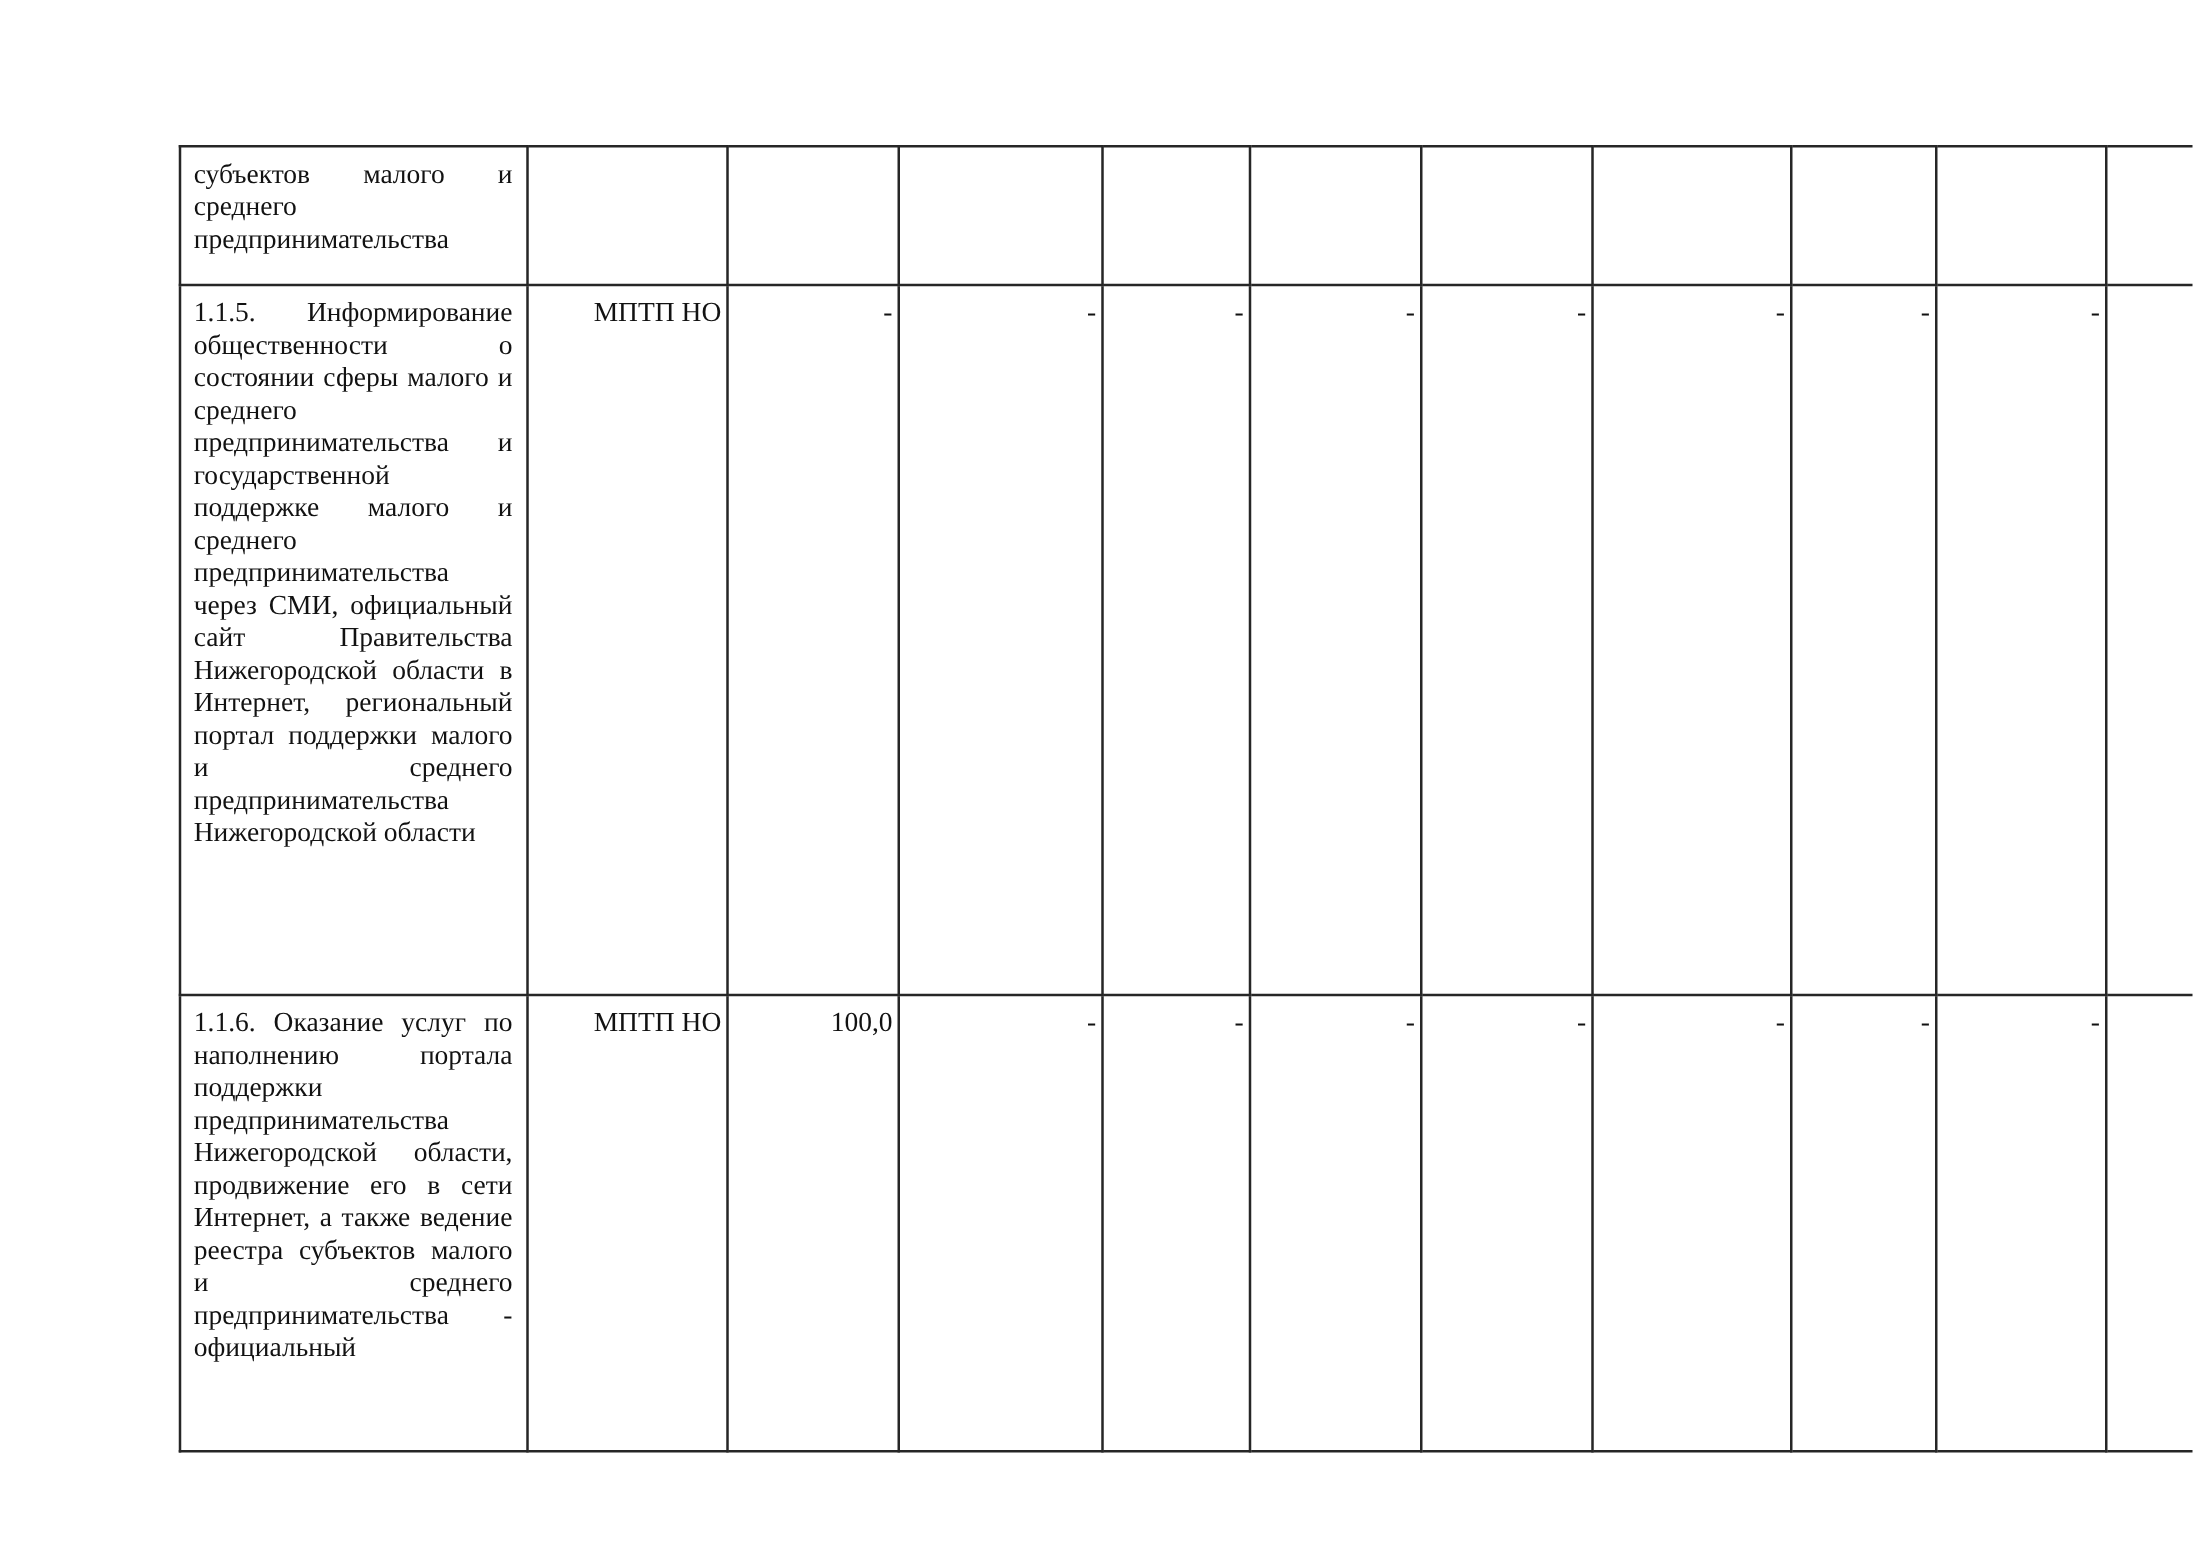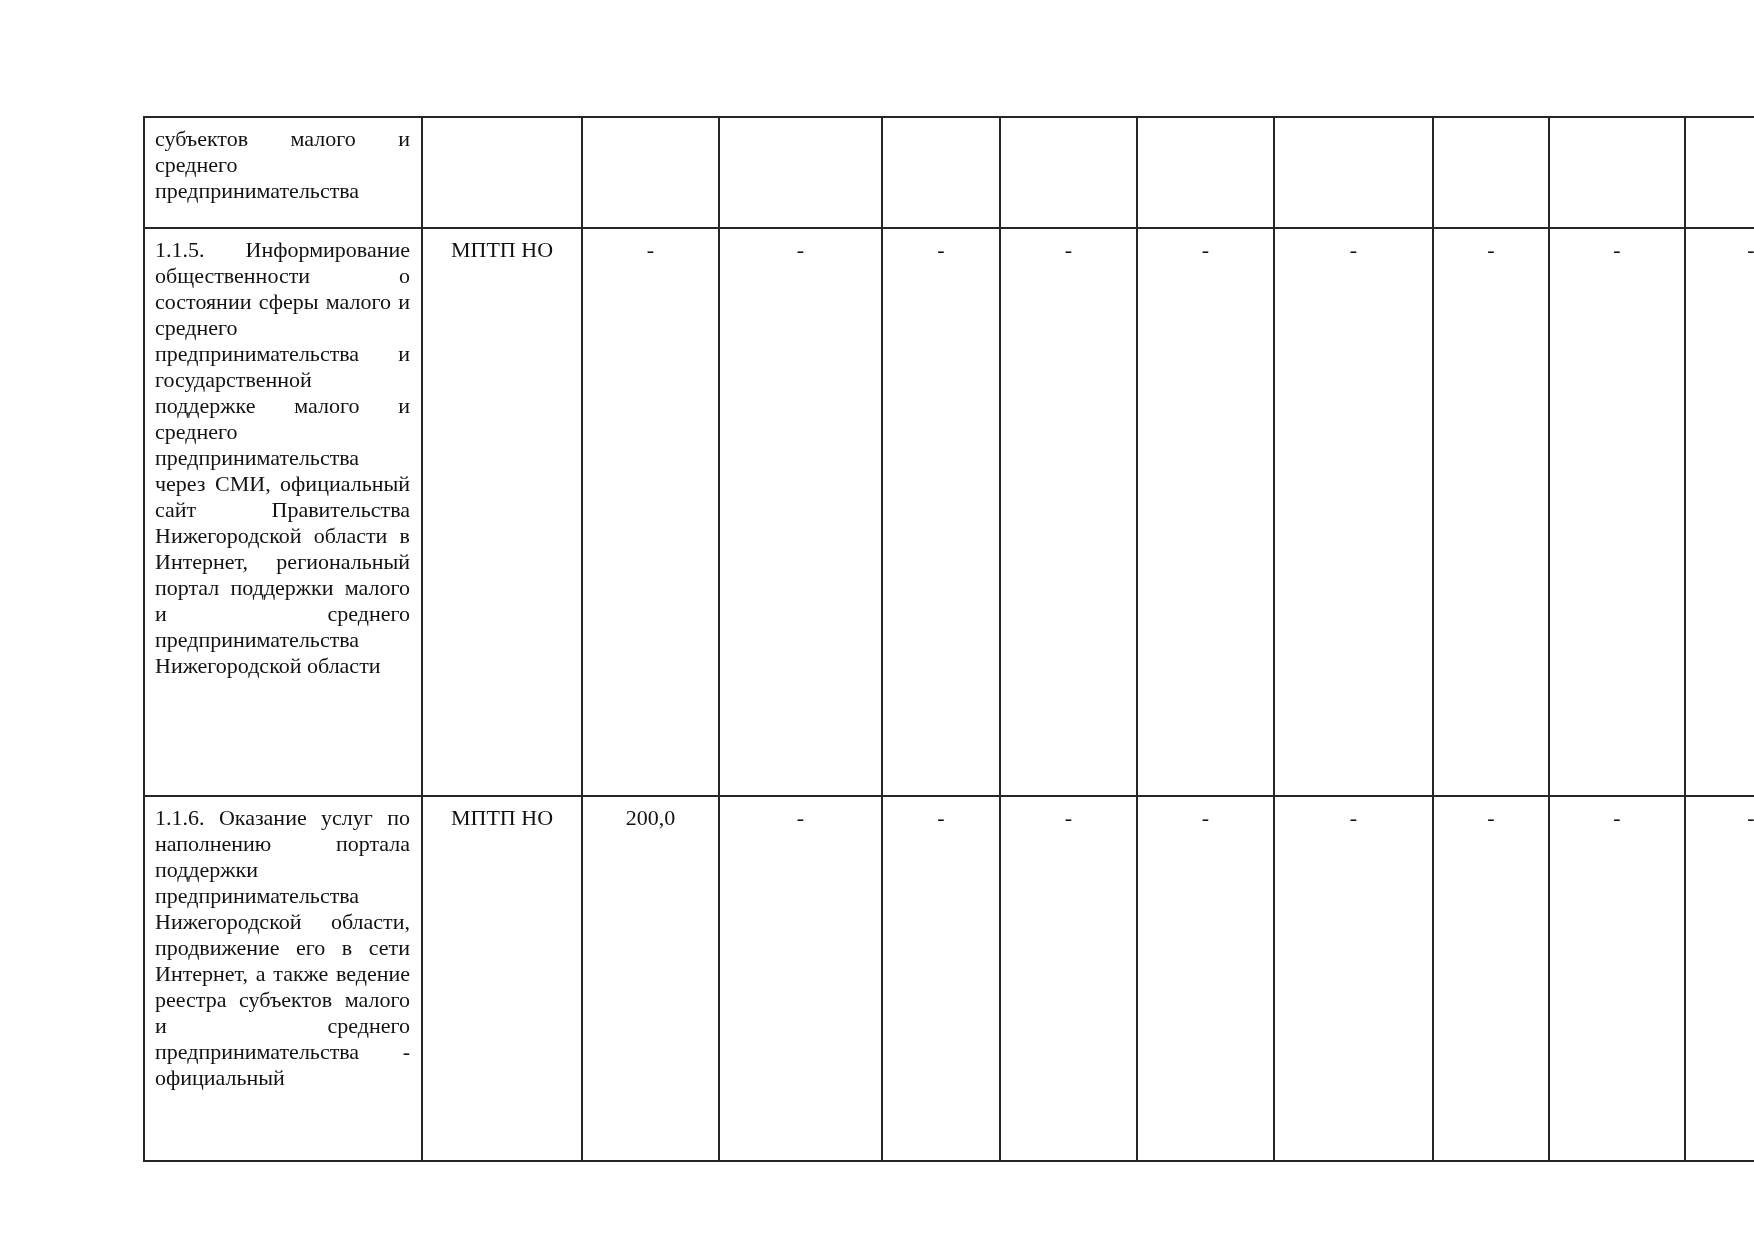--- a/index.html
+++ b/index.html
@@ -37,21 +37,21 @@
     color: #121212;
     overflow: hidden;
     box-sizing: border-box;
     margin-top: 24px;
   }
   td.activity {
     text-align: justify;
     padding: 8px 11px 6px 10px;
   }
   td.center {
-    text-align: center;
+    text-align: right;
     padding: 8px 4px 6px 4px;
   }
   tr.row-cont  { height: 111px; }
   tr.row-115   { height: 568px; }
   tr.row-116   { height: 365px; }
 </style>
 </head>
 <body>
 
 <div class="sheet">
@@ -93,21 +93,21 @@
           <td class="center">-</td>
           <td class="center">-</td>
           <td class="center">-</td>
           <td class="center">-</td>
           <td class="center">-</td>
           <td class="center">-</td>
         </tr>
         <tr class="row-116">
           <td class="activity">1.1.6. Оказание услуг по наполнению портала поддержки предпринимательства Нижегородской области, продвижение его в сети Интернет, а также ведение реестра субъектов малого и среднего предпринимательства - официальный</td>
           <td class="center">МПТП НО</td>
-          <td class="center">200,0</td>
+          <td class="center">100,0</td>
           <td class="center">-</td>
           <td class="center">-</td>
           <td class="center">-</td>
           <td class="center">-</td>
           <td class="center">-</td>
           <td class="center">-</td>
           <td class="center">-</td>
           <td class="center">-</td>
         </tr>
       </tbody>

